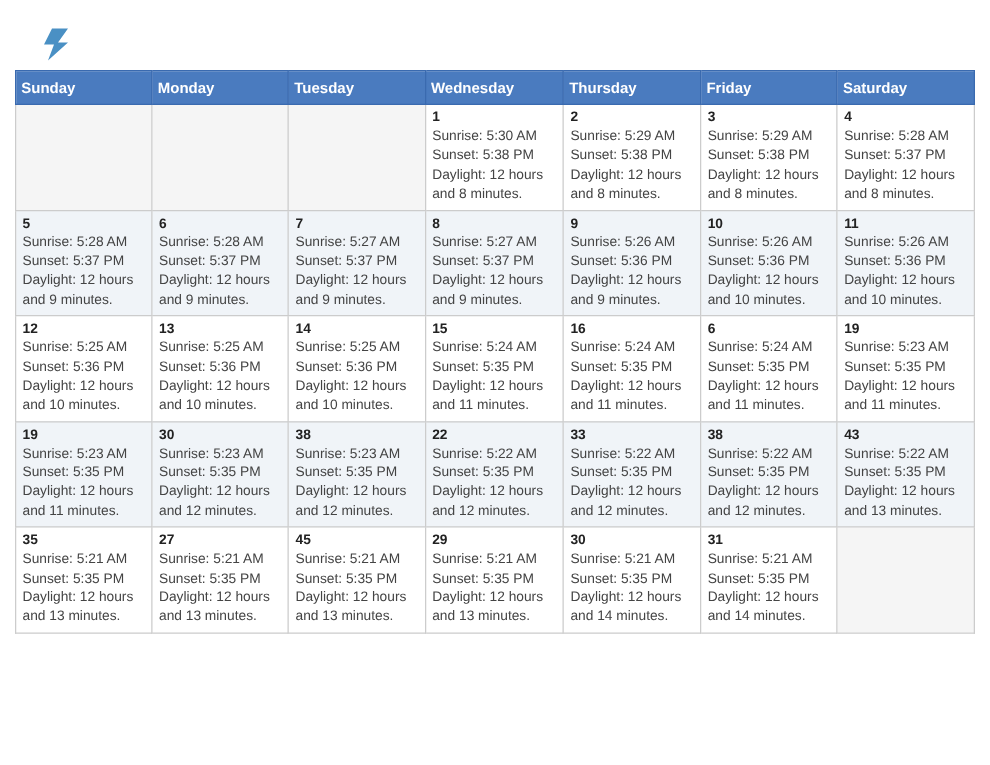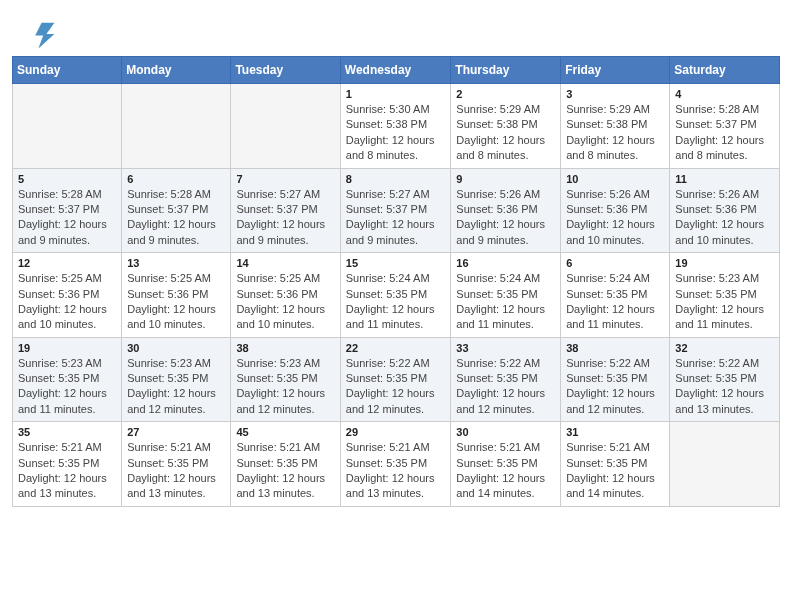--- a/index.html
+++ b/index.html
@@ -300,21 +300,21 @@
 and 12 minutes.</div>
             </td>
             <td>
               <div class="day-num">38</div>
               <div class="day-info" style="white-space: pre-line;">Sunrise: 5:22 AM
 Sunset: 5:35 PM
 Daylight: 12 hours
 and 12 minutes.</div>
             </td>
             <td>
-              <div class="day-num">32</div>
+              <div class="day-num">43</div>
               <div class="day-info" style="white-space: pre-line;">Sunrise: 5:22 AM
 Sunset: 5:35 PM
 Daylight: 12 hours
 and 13 minutes.</div>
             </td>
           </tr>
           <tr>
             <td>
               <div class="day-num">35</div>
               <div class="day-info" style="white-space: pre-line;">Sunrise: 5:21 AM

